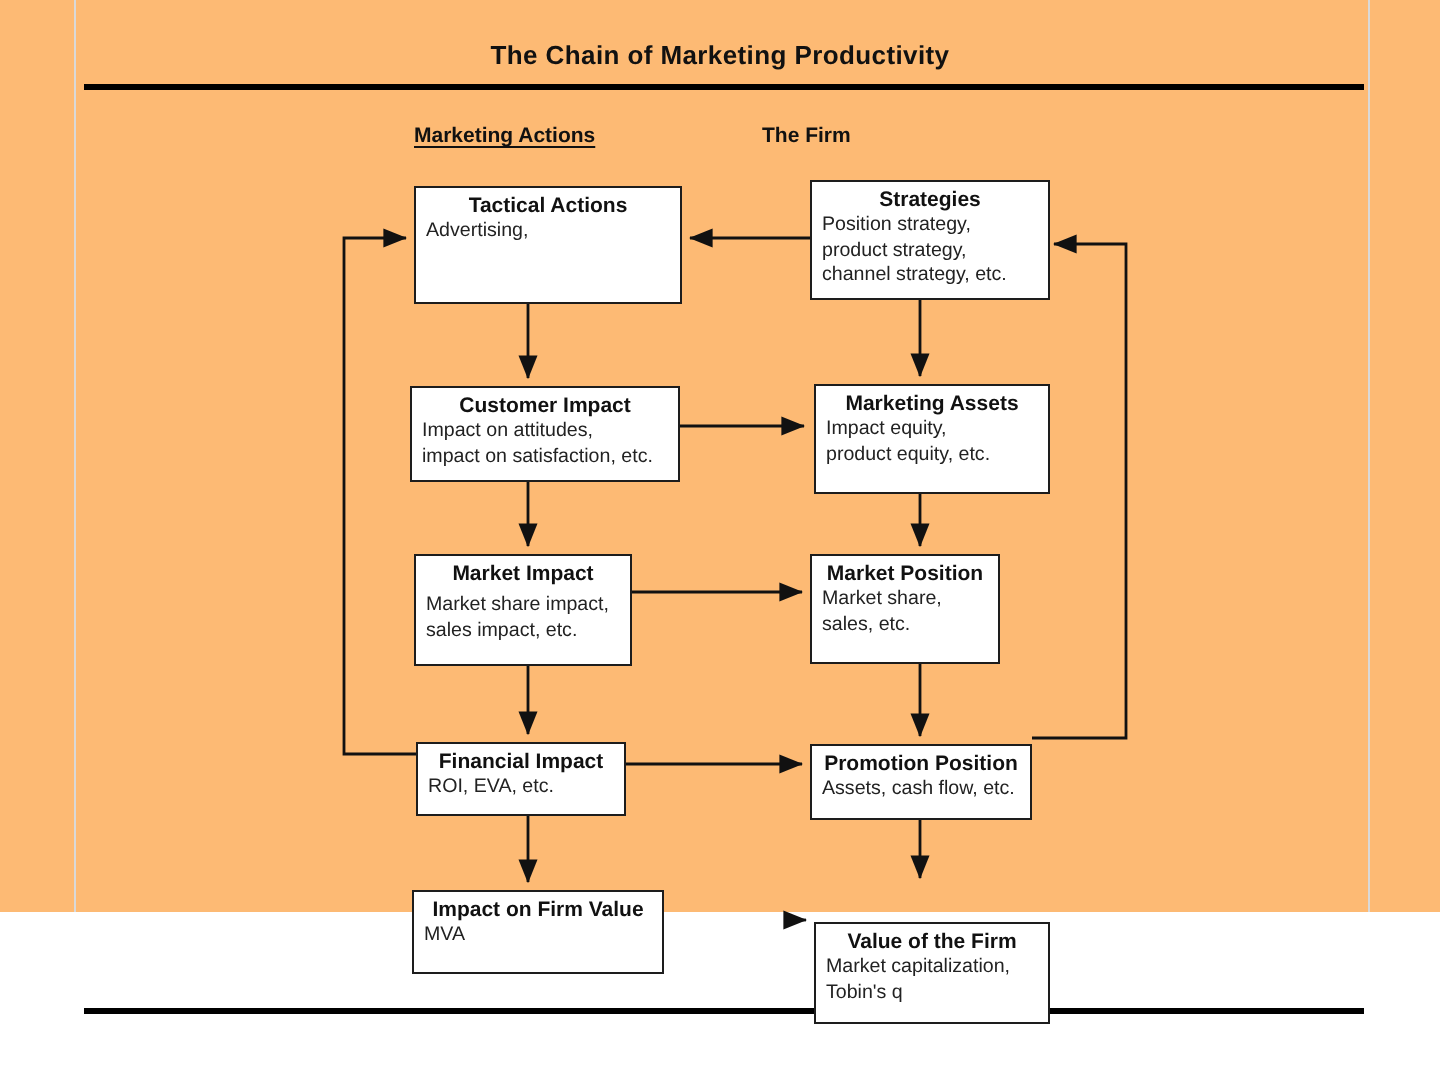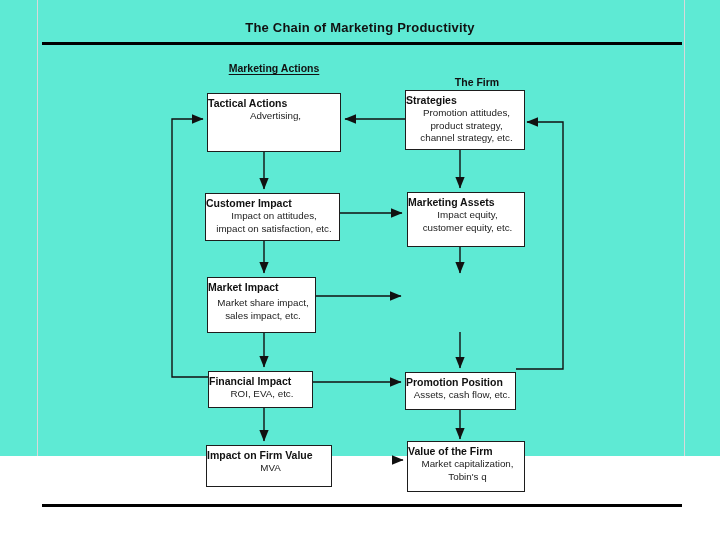--- a/index.html
+++ b/index.html
@@ -1,53 +1,53 @@
 <!DOCTYPE html>
 <html><head>
 <meta charset="utf-8">
 <style>
   html,body { margin:0; padding:0; }
   body {
     width:720px; height:540px; background:#ffffff; overflow:hidden;
     font-family:"Liberation Sans","DejaVu Sans",sans-serif;
     -webkit-font-smoothing:antialiased;
   }
-  .stage { position:relative; width:720px; height:456px; background:#5eead4; }
+  .stage { position:relative; width:720px; height:456px; background:#fdba74; }
 
   .page-edge { position:absolute; top:0; bottom:0; width:1px; background:#d9d9d9; }
   .edge-left { left:37px; }
   .edge-right { left:684px; }
 
   .slide-title {
     position:absolute; top:20px; left:0; width:720px; text-align:center;
     font-size:13px; font-weight:bold; color:#111; letter-spacing:0.2px;
   }
   .rule { position:absolute; left:42px; width:640px; height:2.5px; background:#000; }
   .rule-top { top:42px; }
   .rule-bottom { top:504px; }
 
   .col-header {
-    position:absolute; font-size:10.5px; font-weight:bold; color:#111; text-align:center;
+    position:absolute; font-size:10.5px; font-weight:bold; color:#111; 
   }
   .col-header.underlined { text-decoration:underline; text-underline-offset:2px; }
   .header-left { left:207px; width:134px; top:62px; }
-  .header-right { left:417px; width:120px; top:62px;margin-top:14px; }
+  .header-right { left:381px; width:120px; top:62px; }
 
   .connectors { position:absolute; left:0; top:0; pointer-events:none; }
 
   .box {
     position:absolute; background:#ffffff; border:1.5px solid #1d1d1d;
     box-sizing:border-box; padding-top:3px;
   }
   .box-title {
-    font-weight:bold; font-size:10.5px; line-height:13px; color:#111;
+    text-align:center; font-weight:bold; font-size:10.5px; line-height:13px; color:#111;
     white-space:nowrap;
   }
   .box-line {
-    font-size:9.8px; line-height:12.5px; color:#222; padding:0 2px 0 5px; white-space:nowrap;text-align:center;
+    font-size:9.8px; line-height:12.5px; color:#222; padding:0 2px 0 5px; white-space:nowrap;
   }
 </style>
 </head>
 <body>
 
 <div class="stage">
 
   <div class="page-edge edge-left"></div>
   <div class="page-edge edge-right"></div>
 
@@ -109,36 +109,41 @@
     <div class="box-line">ROI, EVA, etc.</div>
   </div>
 
   <div class="box" style="left:206px;top:445px;width:126px;height:42px">
     <div class="box-title">Impact on Firm Value</div>
     <div class="box-line">MVA</div>
   </div>
 
   <div class="box" style="left:405px;top:90px;width:120px;height:60px">
     <div class="box-title">Strategies</div>
-    <div class="box-line">Promotion attitudes,</div>
+    <div class="box-line">Position strategy,</div>
     <div class="box-line">product strategy,</div>
     <div class="box-line">channel strategy, etc.</div>
   </div>
 
   <div class="box" style="left:407px;top:192px;width:118px;height:55px">
     <div class="box-title">Marketing Assets</div>
     <div class="box-line">Impact equity,</div>
-    <div class="box-line">customer equity, etc.</div>
+    <div class="box-line">product equity, etc.</div>
   </div>
 
+  <div class="box" style="left:405px;top:277px;width:95px;height:55px">
+    <div class="box-title">Market Position</div>
+    <div class="box-line">Market share,</div>
+    <div class="box-line">sales, etc.</div>
+  </div>
 
   <div class="box" style="left:405px;top:372px;width:111px;height:38px">
     <div class="box-title">Promotion Position</div>
     <div class="box-line">Assets, cash flow, etc.</div>
   </div>
 
-  <div class="box" style="left:407px;top:441px;width:118px;height:51px">
+  <div class="box" style="left:407px;top:461px;width:118px;height:51px">
     <div class="box-title">Value of the Firm</div>
     <div class="box-line">Market capitalization,</div>
     <div class="box-line">Tobin's q</div>
   </div>
 
 </div>
 
 </body></html>

